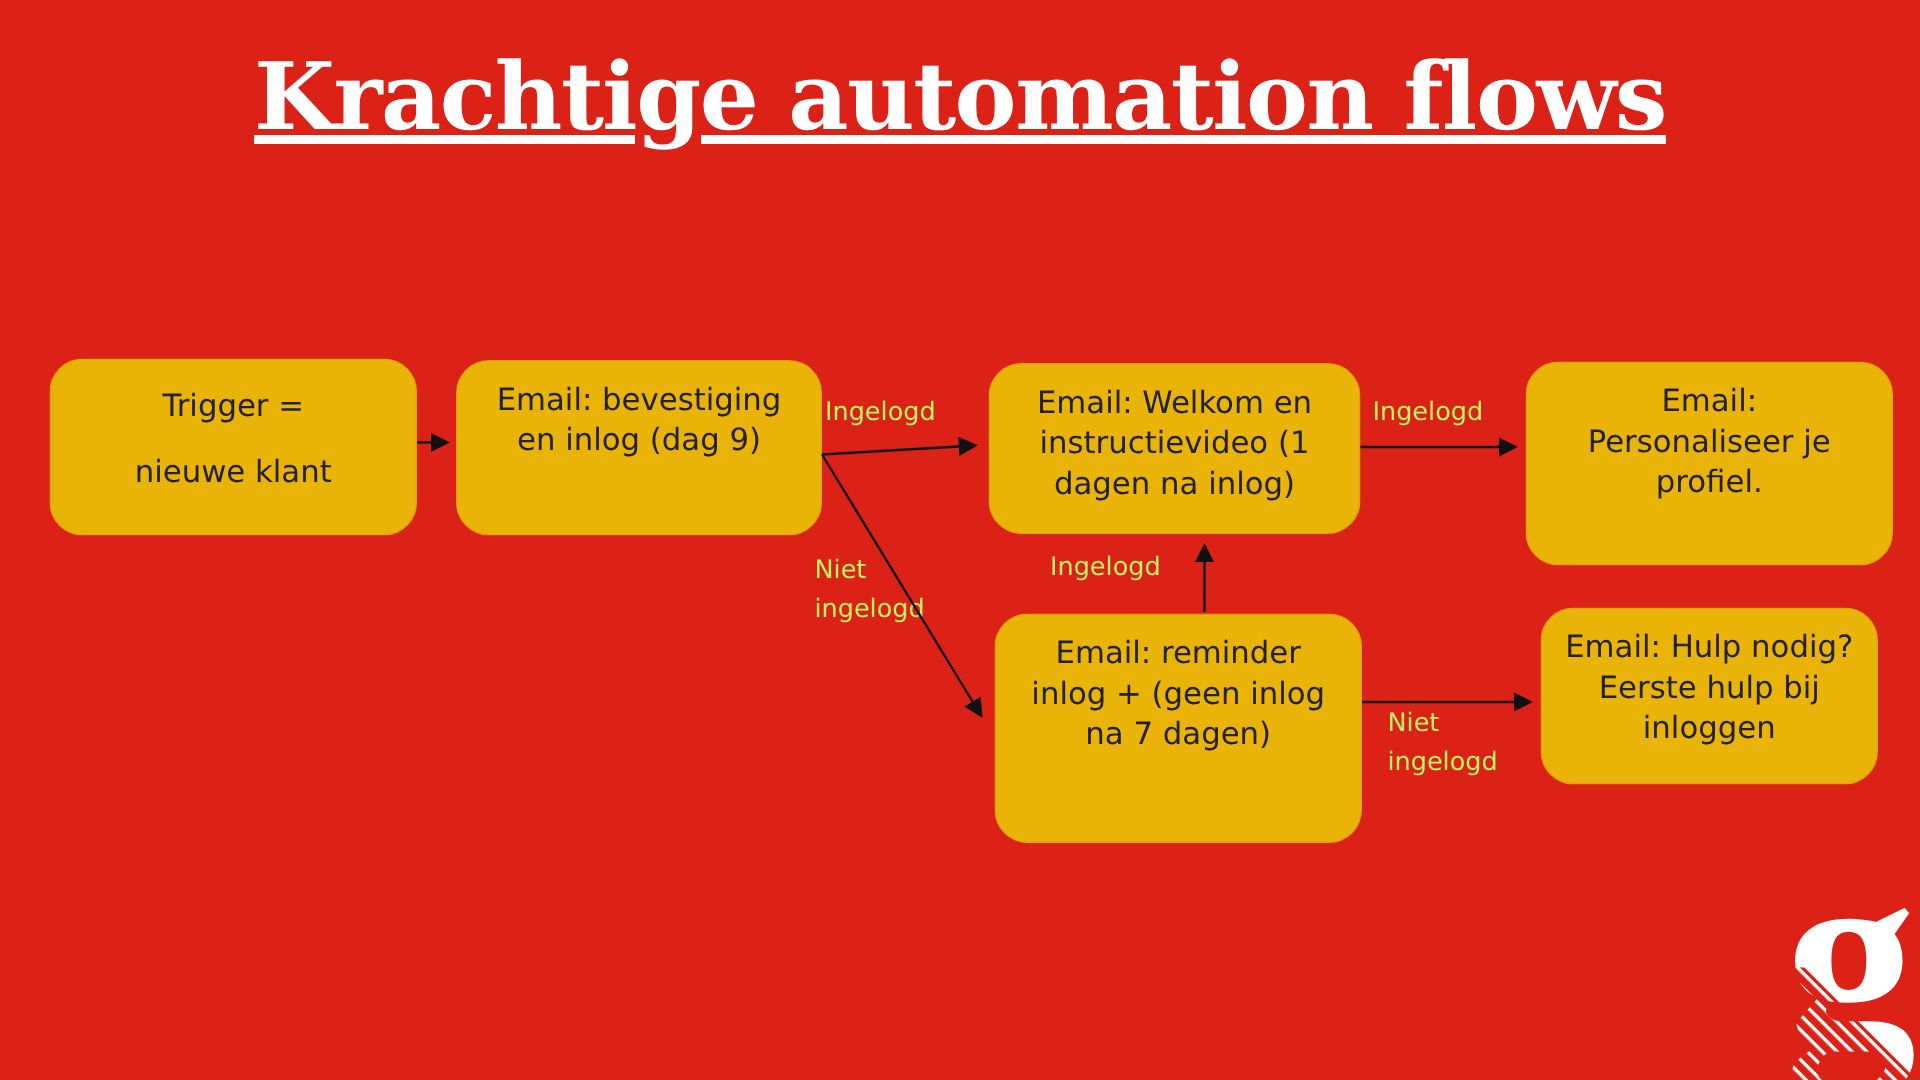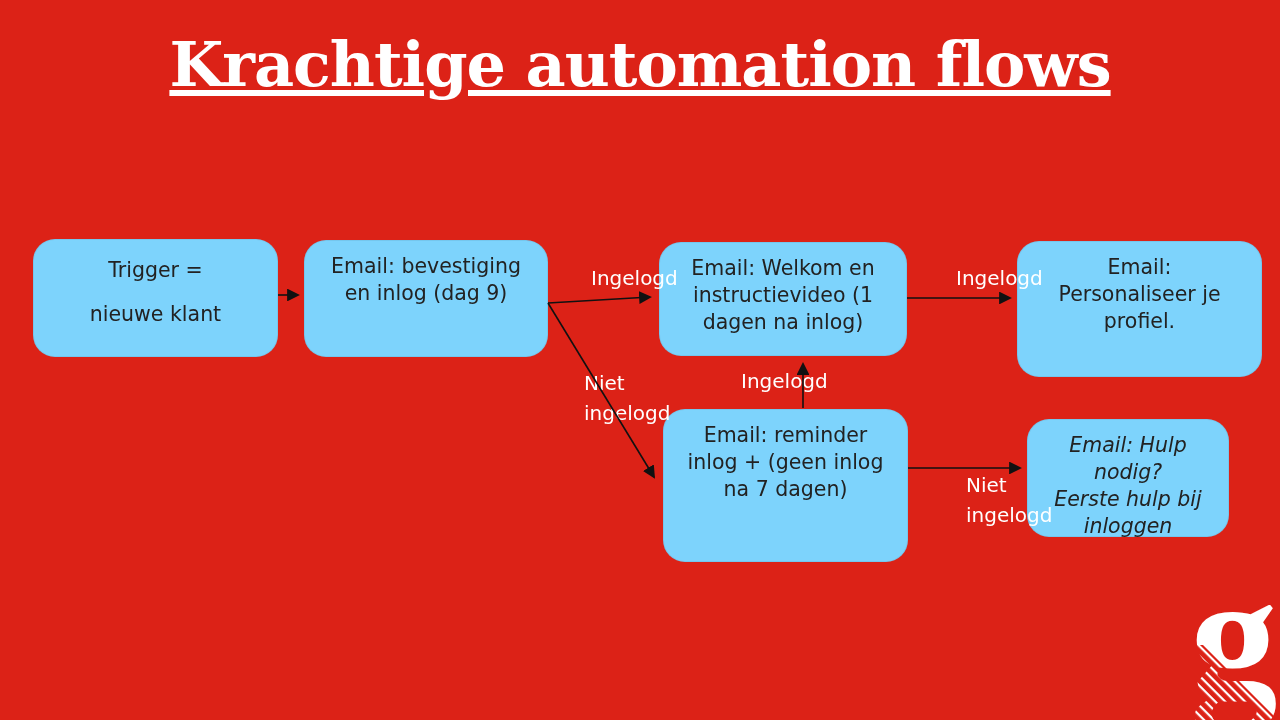--- a/index.html
+++ b/index.html
@@ -10,32 +10,31 @@
   }
   .slide-title{
     position:absolute;left:0;top:28px;width:1280px;
     text-align:center;color:#ffffff;
     font-family:"DejaVu Serif","Liberation Serif",serif;
     font-weight:bold;font-size:62px;letter-spacing:-1px;
     white-space:nowrap;
     text-decoration:underline;
   }
   .node{
-    position:absolute;background:#7dd3fc;border-radius:22px;
+    position:absolute;background:#eab308;border-radius:22px;
     box-sizing:border-box;border:1px solid rgba(0,0,0,0.06);
     color:#222222;text-align:center;
     font-size:20.5px;line-height:1.32;
     padding:12px 10px 0 10px;
     white-space:pre-line;
   }
   .node.spread{line-height:2.15;padding-top:8px;}
   .edge-label{
-    position:absolute;color:#ffffff;font-size:20px;line-height:1.5;
+    position:absolute;color:#bef264;font-size:17px;line-height:1.5;
     white-space:pre-line;
-    margin-left:41px;
   }
   .arrow-layer{position:absolute;left:0;top:0;pointer-events:none;}
   .logo{position:absolute;right:0;bottom:0;}
 </style>
 </head>
 <body style="background: rgb(220, 34, 23);">
 
 <div class="slide-title">Krachtige automation flows</div>
 
 <div class="node spread" style="left:33px;  top:239px; width:245px; height:118px;">Trigger =
@@ -44,21 +43,21 @@
 en inlog (dag 9)</div>
 <div class="node" style="left:659px; top:242px; width:248px; height:114px;">Email: Welkom en
 instructievideo (1
 dagen na inlog)</div>
 <div class="node" style="left:1017px;top:241px; width:245px; height:136px;">Email:
 Personaliseer je
 profiel.</div>
 <div class="node" style="left:663px; top:409px; width:245px; height:153px;">Email: reminder
 inlog + (geen inlog
 na 7 dagen)</div>
-<div class="node" style="left:1027px;top:419px; width:202px; height:118px;font-style:italic;">Email: Hulp nodig?
+<div class="node" style="left:1027px;top:405px; width:225px; height:118px;">Email: Hulp nodig?
 Eerste hulp bij
 inloggen</div>
 
 <div class="edge-label" style="left:550px; top:263px;">Ingelogd</div>
 <div class="edge-label" style="left:543px; top:368px;">Niet
 ingelogd</div>
 <div class="edge-label" style="left:700px; top:366px;">Ingelogd</div>
 <div class="edge-label" style="left:915px; top:263px;">Ingelogd</div>
 <div class="edge-label" style="left:925px; top:470px;">Niet
 ingelogd</div>

